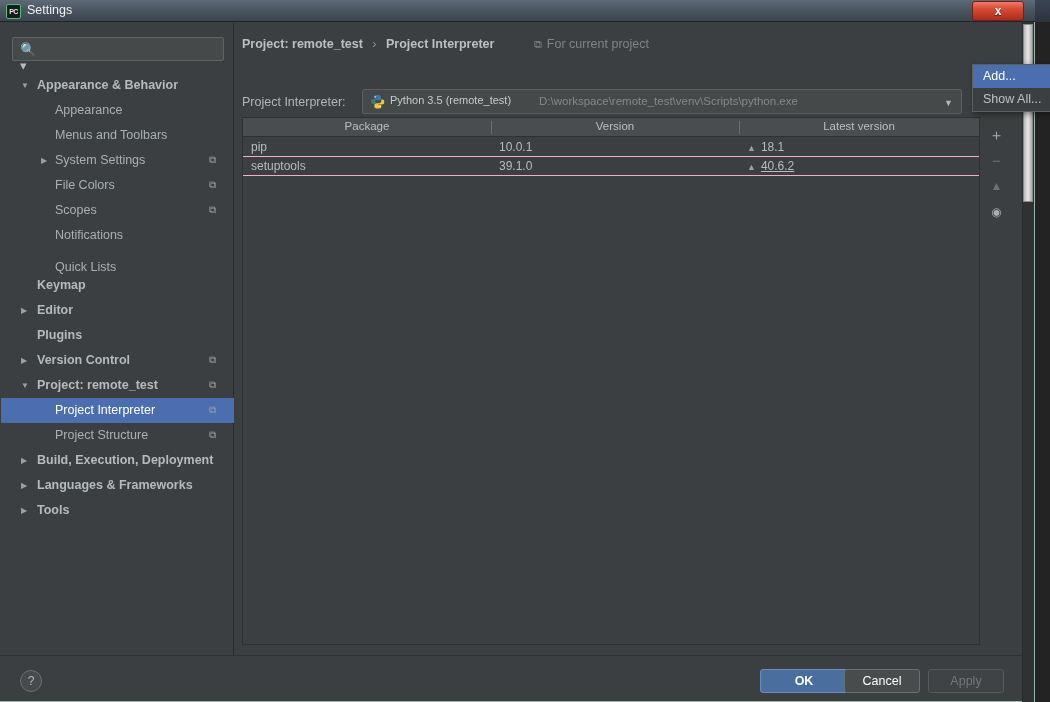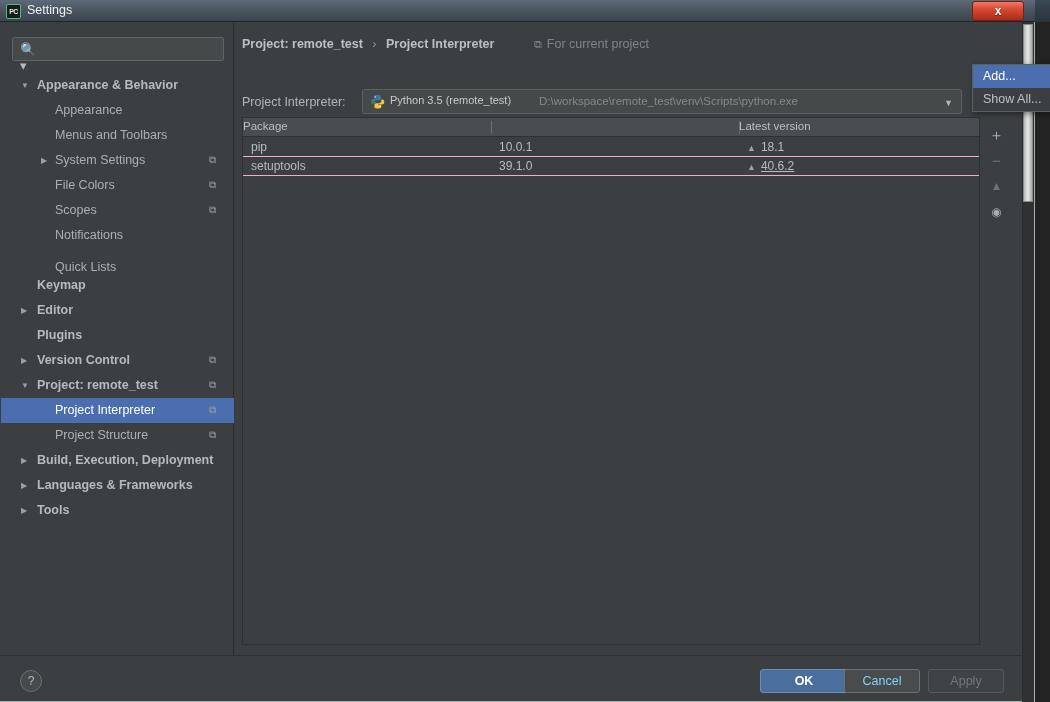--- a/index.html
+++ b/index.html
@@ -120,21 +120,21 @@
   }
   .popup-item { height: 23px; font-size: 12.5px; color: #bbc0c2; padding: 4px 0 0 10px; }
   .popup-item.hi { background: #4b6eaf; color: #ffffff; }
 
   
   #table-wrap {
     position: absolute; left: 8px; top: 94px; width: 738px; height: 528px;
     border: 1px solid #2e3132; background: #3c3f41;
   }
   #thead { position: absolute; left: 0; top: 0; width: 736px; height: 19px; background: #4a4d4f; border-bottom: 1px solid #2e3132; }
-  .th { position: absolute; top: 2px; font-size: 11.5px; color: #b9bfc1; }
+  .th { position: absolute; top: 2px; font-size: 11.5px; color: #b9bfc1; text-align: center; }
   .th-div { position: absolute; top: 3px; width: 1px; height: 13px; background: #6a6f71; }
   .trow { position: absolute; left: 0; width: 736px; height: 19px; border-bottom: 1px solid #f9a8d4; }
   .cell { position: absolute; top: 2px; font-size: 12px; color: #b6bcbe; white-space: nowrap; }
   .uptri { display: inline-block; margin-right: 5px; color: #9aa0a3; font-size: 9px; }
 
   
   #tbar { position: absolute; left: 747px; top: 94px; width: 31px; height: 528px; }
   .tbtn { position: absolute; left: 0; width: 31px; height: 27px; text-align: center; color: #a8aeb0; }
   .tbtn.dim { color: #6d7274; }
 
@@ -143,21 +143,21 @@
   #help-btn {
     position: absolute; left: 20px; top: 670px; width: 22px; height: 22px;
     border: 1px solid #6b7072; border-radius: 50%; color: #b2b8ba;
     font-size: 12px; text-align: center; line-height: 20px; background: #464a4b;
   }
   .dlg-btn {
     position: absolute; top: 669px; height: 24px;
     border-radius: 3px; font-size: 12.5px; text-align: center; line-height: 22px;
   }
   #ok-btn    { left: 760px; width: 88px; background: #4a6f9e; border: 1px solid #6b8fba; color: #ffffff; font-weight: bold; }
-  #cancel-btn{ left: 844px; width: 76px; background: #484c4d; border: 1px solid #6a6f71; color: #7dd3fc; }
+  #cancel-btn{ left: 844px; width: 76px; background: #484c4d; border: 1px solid #6a6f71; color: #ffffff; }
   #apply-btn { left: 928px; width: 76px; background: #3f4345; border: 1px solid #55595b; color: #72777a; }
 </style>
 </head>
 <body>
 
 <div id="desktop">
   <div id="desktop-strip"></div>
 </div>
 
 <div id="window">
@@ -276,20 +276,21 @@
     </div>
 
     <div id="popup">
         <div class="popup-item hi">Add...</div>
         <div class="popup-item">Show All...</div>
       </div>
 
     <div id="table-wrap">
       <div id="thead">
           <div class="th" style="left: 0px; width: 248px;">Package</div>
+          <div class="th" style="left: 248px; width: 248px;">Version</div>
           <div class="th-div" style="left: 248px;"></div>
           <div class="th" style="left: 496px; width: 240px;">Latest version</div>
           <div class="th-div" style="left: 496px;"></div>
         </div>
       <div id="tbody">
           <div class="trow" style="top: 20px;">
             <span class="cell" style="left: 8px;">pip</span>
             <span class="cell" style="left: 256px;">10.0.1</span>
             <span class="cell" style="left: 504px;"><span class="uptri">▲</span>18.1</span>
           </div>

